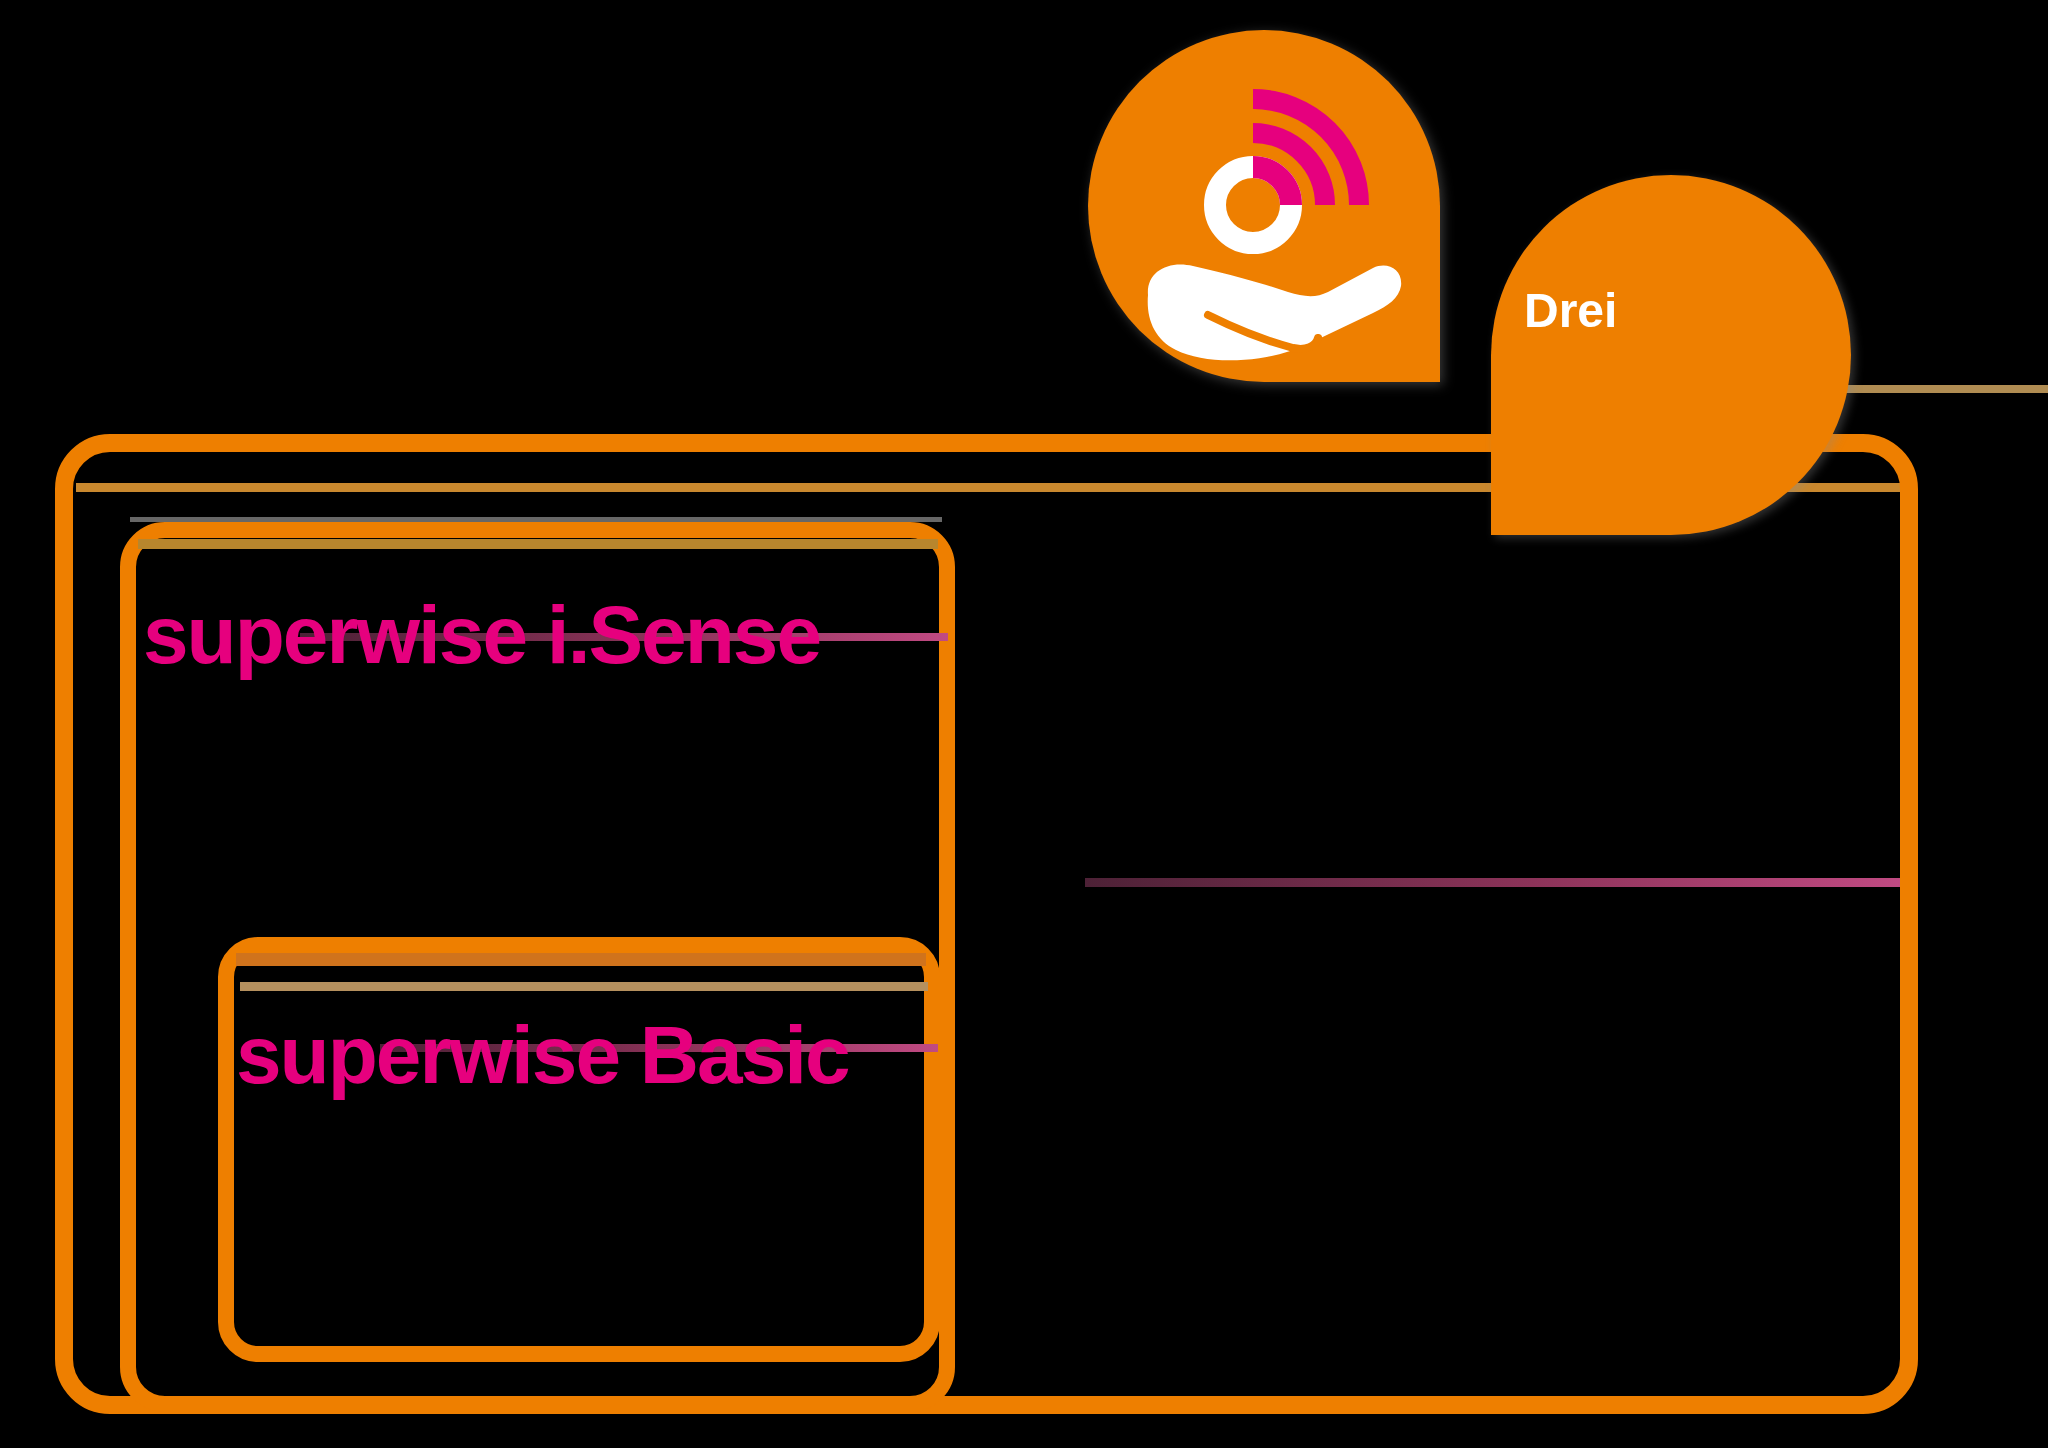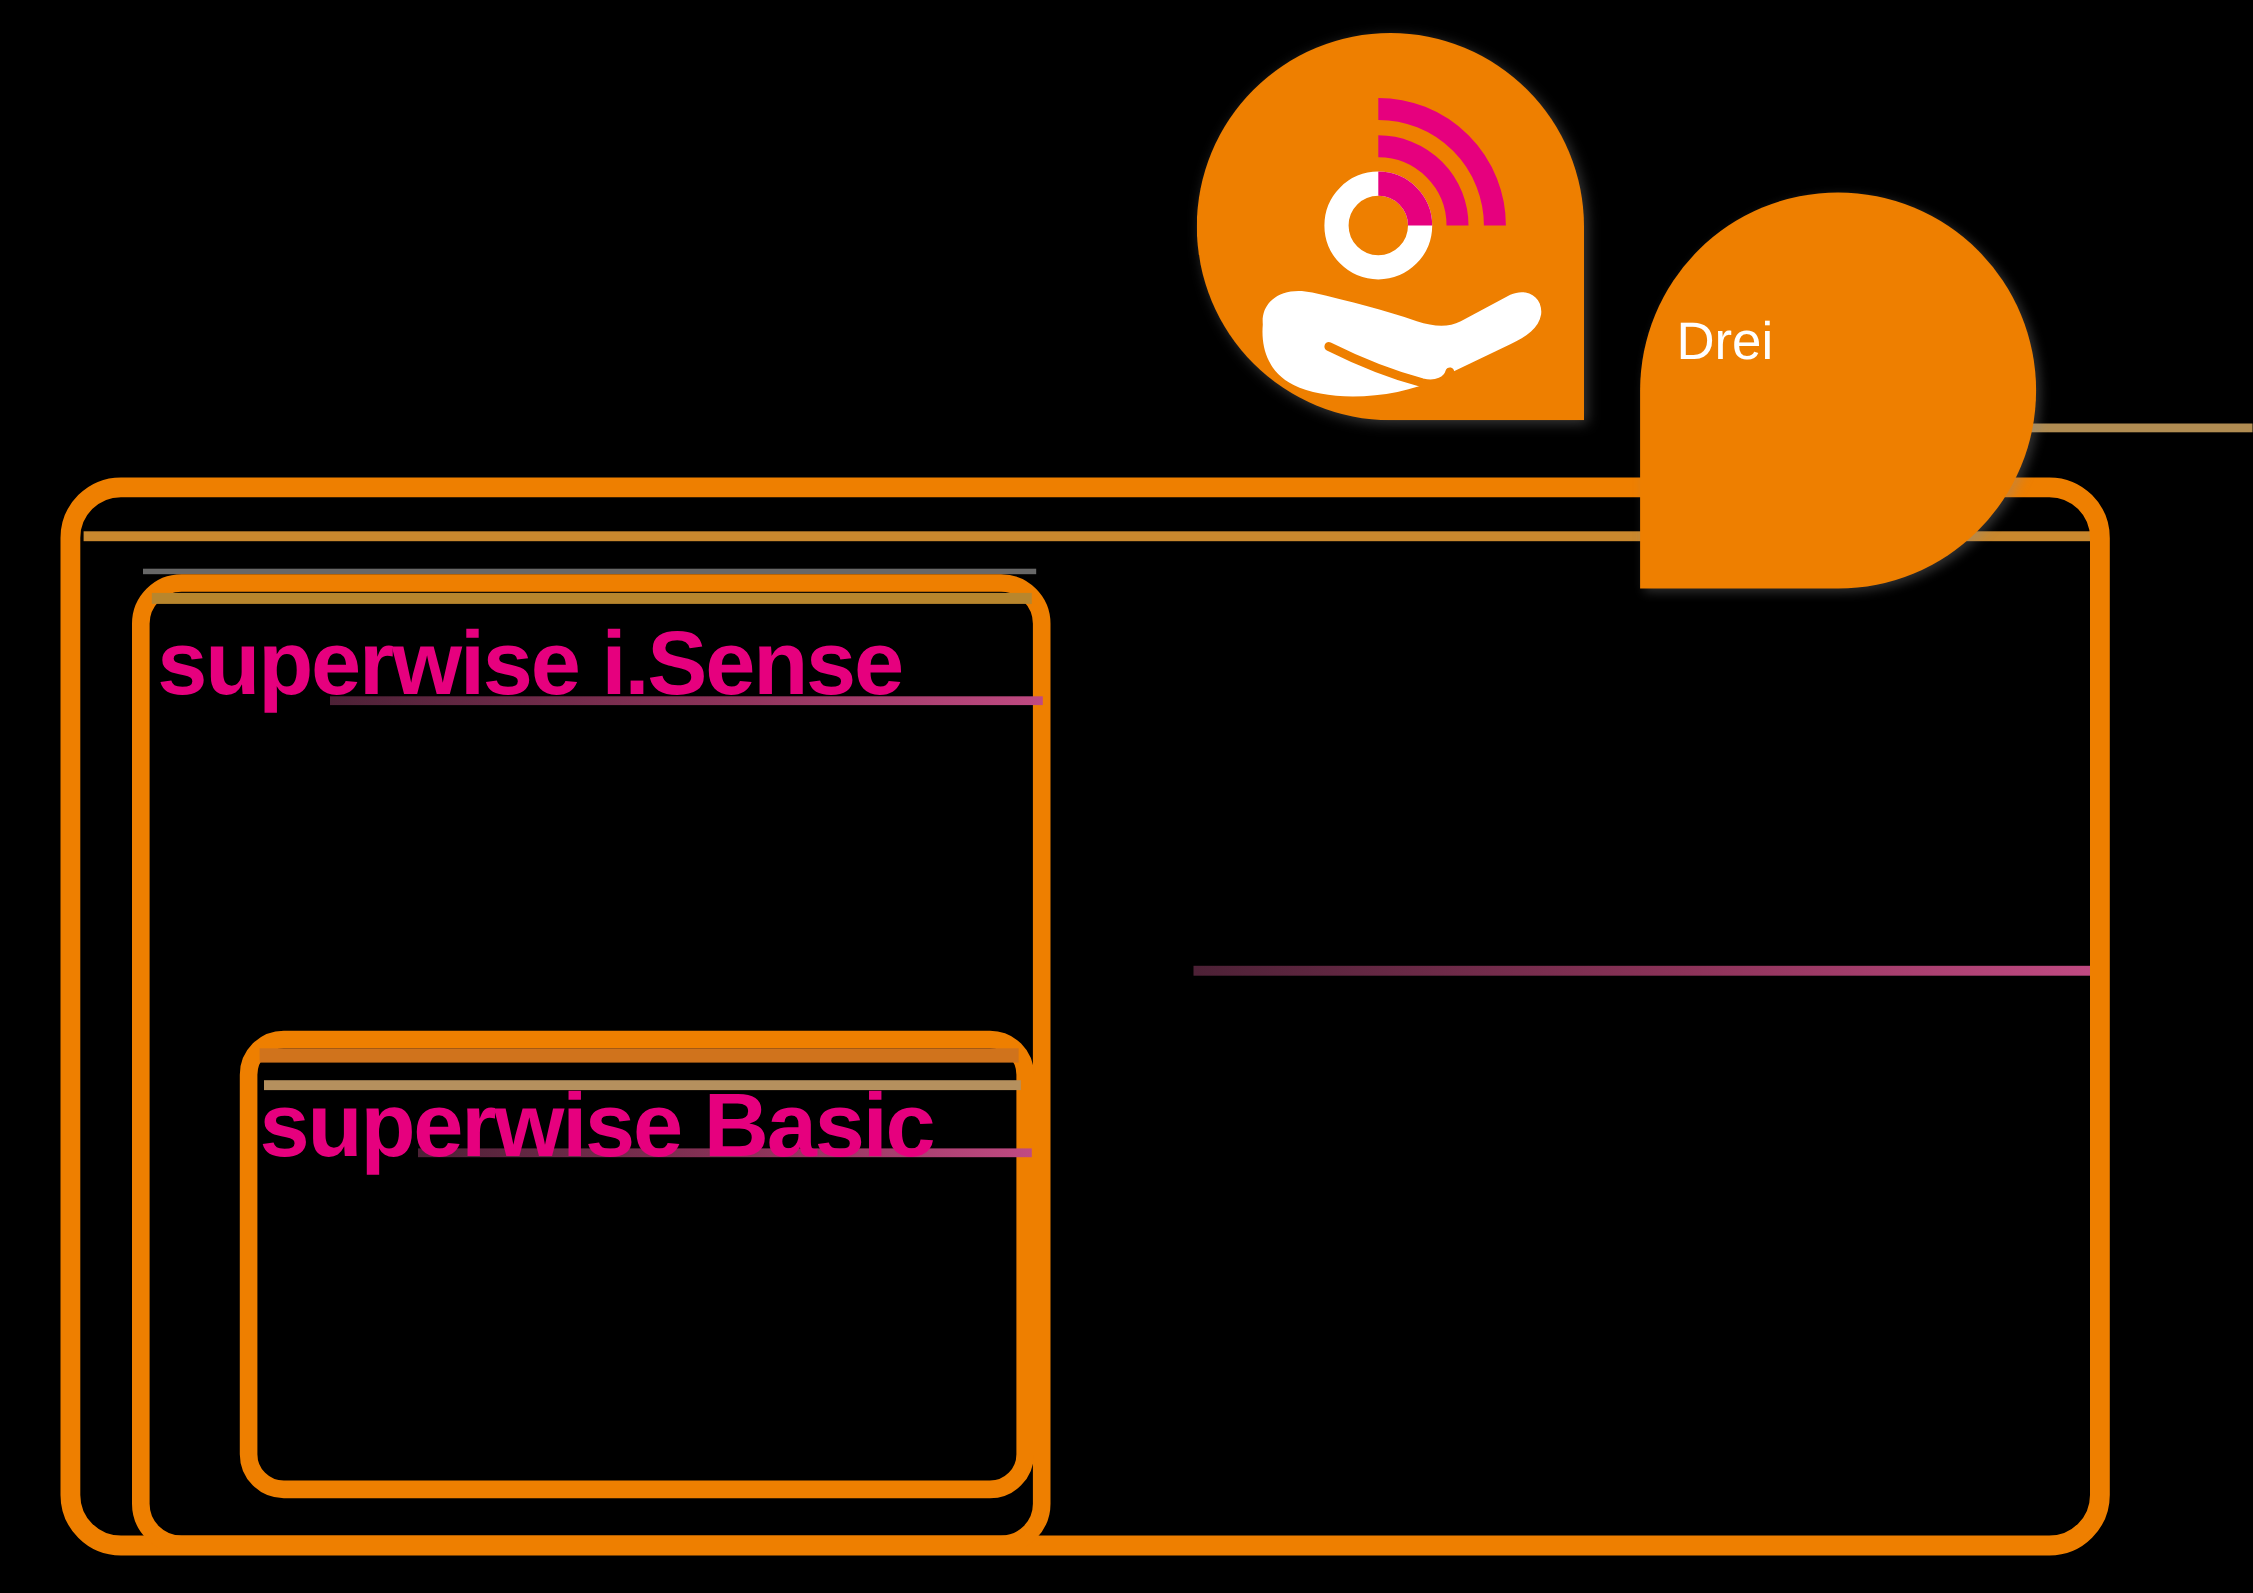--- a/index.html
+++ b/index.html
@@ -18,35 +18,35 @@
   
   .line{z-index:1;}
   .tan-top-right{left:1700px;top:385px;width:348px;height:8px;background:#b08c52;}
   .tan-inner{left:76px;top:483px;width:1824px;height:9px;background:#c9882e;}
   .gray-hair-sense{left:130px;top:517px;width:812px;height:5px;background:#8a8a8a;opacity:.75;z-index:3;}
   .mustard-sense{left:138px;top:539px;width:800px;height:10px;background:#b8862d;z-index:3;}
   .dark-band-basic{left:236px;top:953px;width:690px;height:13px;background:#d0731c;z-index:4;}
   .tan-basic{left:240px;top:982px;width:688px;height:9px;background:#b5905e;z-index:4;}
 
   
-  .pkg-label{color:#e6007e;font-weight:bold;letter-spacing:-2px;line-height:1;z-index:6;white-space:nowrap;}
+  .pkg-label{color:#e6007e;font-weight:bold;letter-spacing:-2px;line-height:1;z-index:6;white-space:nowrap;margin-top:31px;}
   .lbl-sense{left:143px;top:563px;font-size:82px;}
   .lbl-basic{left:236px;top:983px;font-size:82px;}
   .lbl-icee{left:1022px;top:803px;font-size:82px;}
 
   .underline{height:8px;z-index:5;background:linear-gradient(90deg,#4d2136 0%,#8c3359 55%,#c04a82 100%);}
   .ul-sense{left:300px;top:633px;width:648px;}
   .ul-basic{left:380px;top:1044px;width:558px;}
   .ul-icee{left:1085px;top:878px;width:815px;height:9px;}
 
   
   .badge{left:1491px;top:175px;width:360px;height:360px;background:#ee7f00;
          border-radius:50% 50% 50% 0;z-index:7;box-shadow:4px 3px 10px rgba(140,140,140,.35);}
   .badge-text{position:absolute;left:33px;top:98px;color:#fff;font-size:48px;
-              font-weight:400;line-height:76px;white-space:nowrap;}
+              font-weight:700;line-height:76px;white-space:nowrap;}
 
   
   .icon-bubble-svg{left:1088px;top:30px;z-index:7;
                    filter:drop-shadow(3px 3px 6px rgba(140,140,140,.4));}
 </style>
 </head>
 <body>
 
 <div class="canvas">
 

